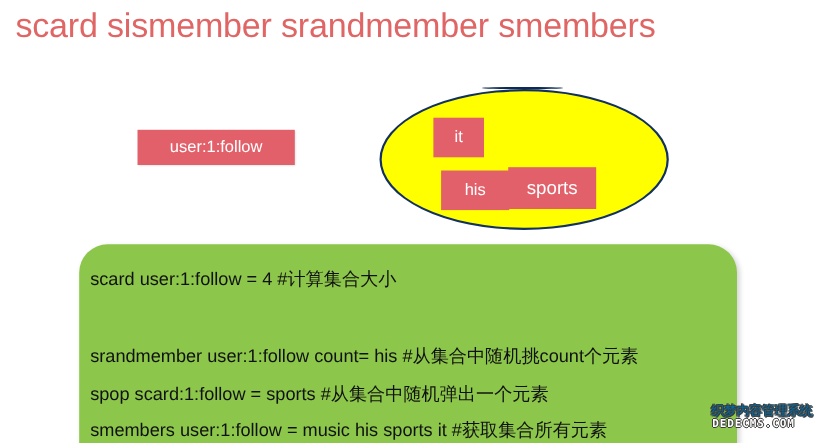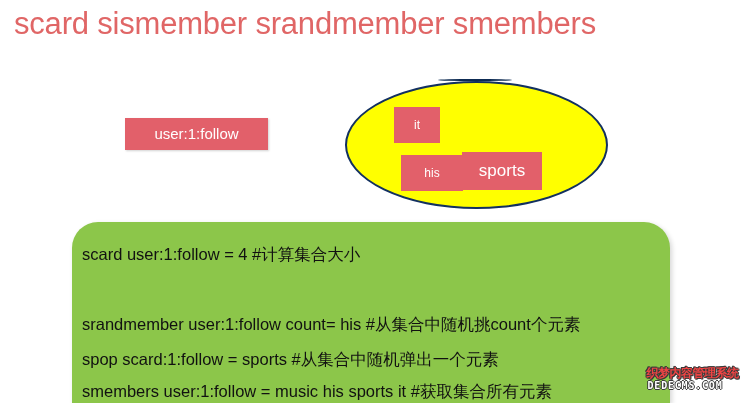--- a/index.html
+++ b/index.html
@@ -87,21 +87,21 @@
   .member-box {
     position: absolute;
     background: #e2606a;
     display: flex;
     align-items: center;
     justify-content: center;
     box-sizing: border-box;
   }
   .member-box span {
     color: #ffffff;
-    font-size: 12px;
+    font-size: 15px;
     line-height: 18px;
     white-space: nowrap;
     font-family: "Liberation Sans", "DejaVu Sans", sans-serif;
   }
   #member-it     { left: 394px; top: 107px; width: 46px;  height: 36px; }
   #member-music  { left: 454px; top: 103px; width: 72px;  height: 37px; }
   #member-his    { left: 401px; top: 155px; width: 62px;  height: 36px; }
   #member-sports { left: 462px; top: 152px; width: 80px;  height: 38px; }
   #member-music span, #member-sports span { font-size: 17px; }
 
@@ -143,23 +143,23 @@
     width: 96px;
     height: 30px;
     display: flex;
     flex-direction: column;
     align-items: center;
     justify-content: center;
     line-height: 1;
     pointer-events: none;
   }
   #watermark .wm-cn {
-    color: #ef4444;
+    color: #0369a1;
     font-size: 12px;
-    font-weight: bold;
+    font-weight: normal;
     letter-spacing: -0.5px;
     white-space: nowrap;
     text-shadow:
        1px 0 0 #3a3a3a, -1px 0 0 #3a3a3a,
        0 1px 0 #3a3a3a, 0 -1px 0 #3a3a3a,
        1px 1px 0 #3a3a3a, -1px -1px 0 #3a3a3a;
     font-family: "DejaVu Sans", sans-serif;
     padding-left: 15px;
   }
   #watermark .wm-en {

